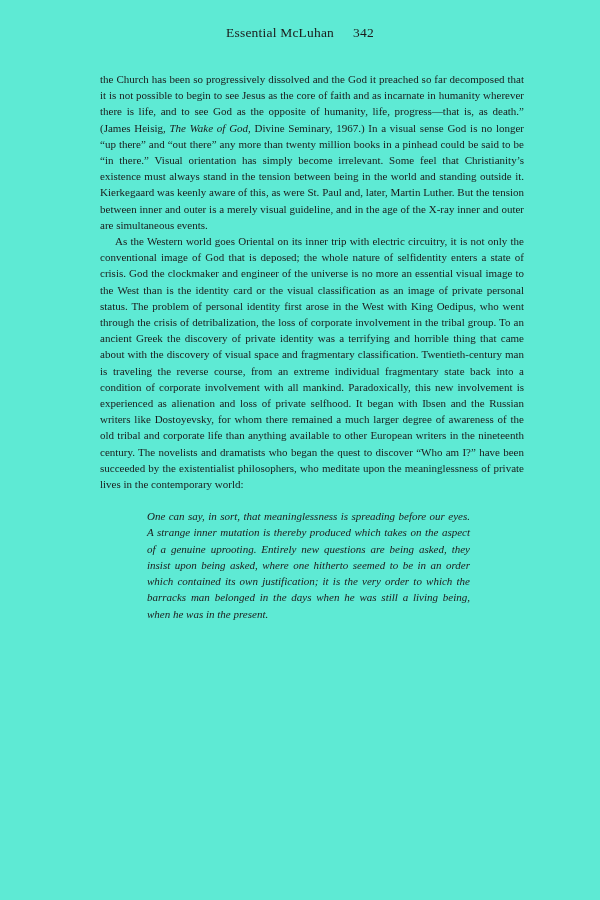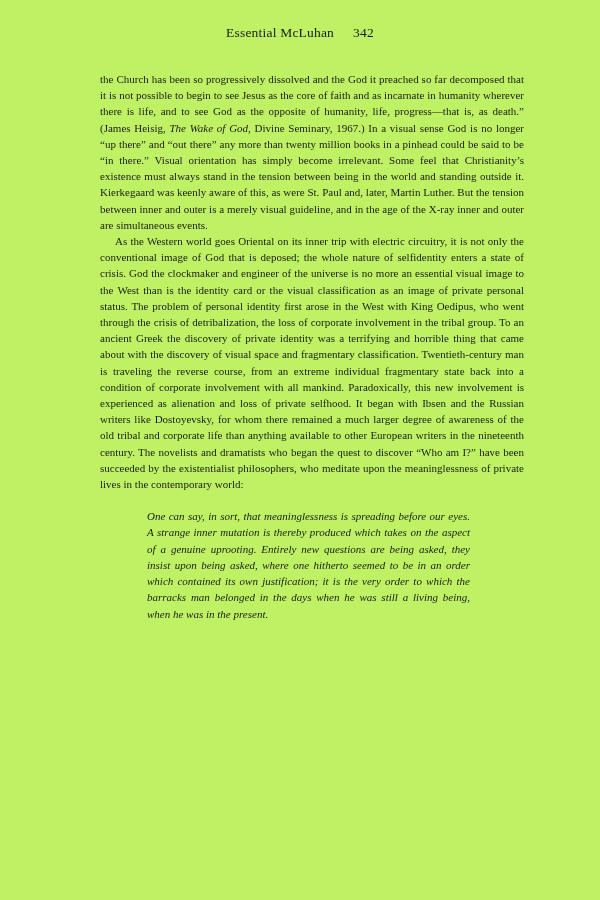--- a/index.html
+++ b/index.html
@@ -11,21 +11,21 @@
     height: 900px;
     background: #ffffff;
     font-family: "Liberation Serif", serif;
     color: #1b1b1b;
     position: relative;
     overflow: hidden;
   }
   .page {
     position: absolute;
     inset: 0;
-    background: #bef264;
+    background: #5eead4;
   }
   .running-header {
     position: absolute;
     top: 25px;
     left: 0;
     width: 600px;
     text-align: center;
     font-size: 13.5px;
     line-height: 16px;
     letter-spacing: 0.2px;

